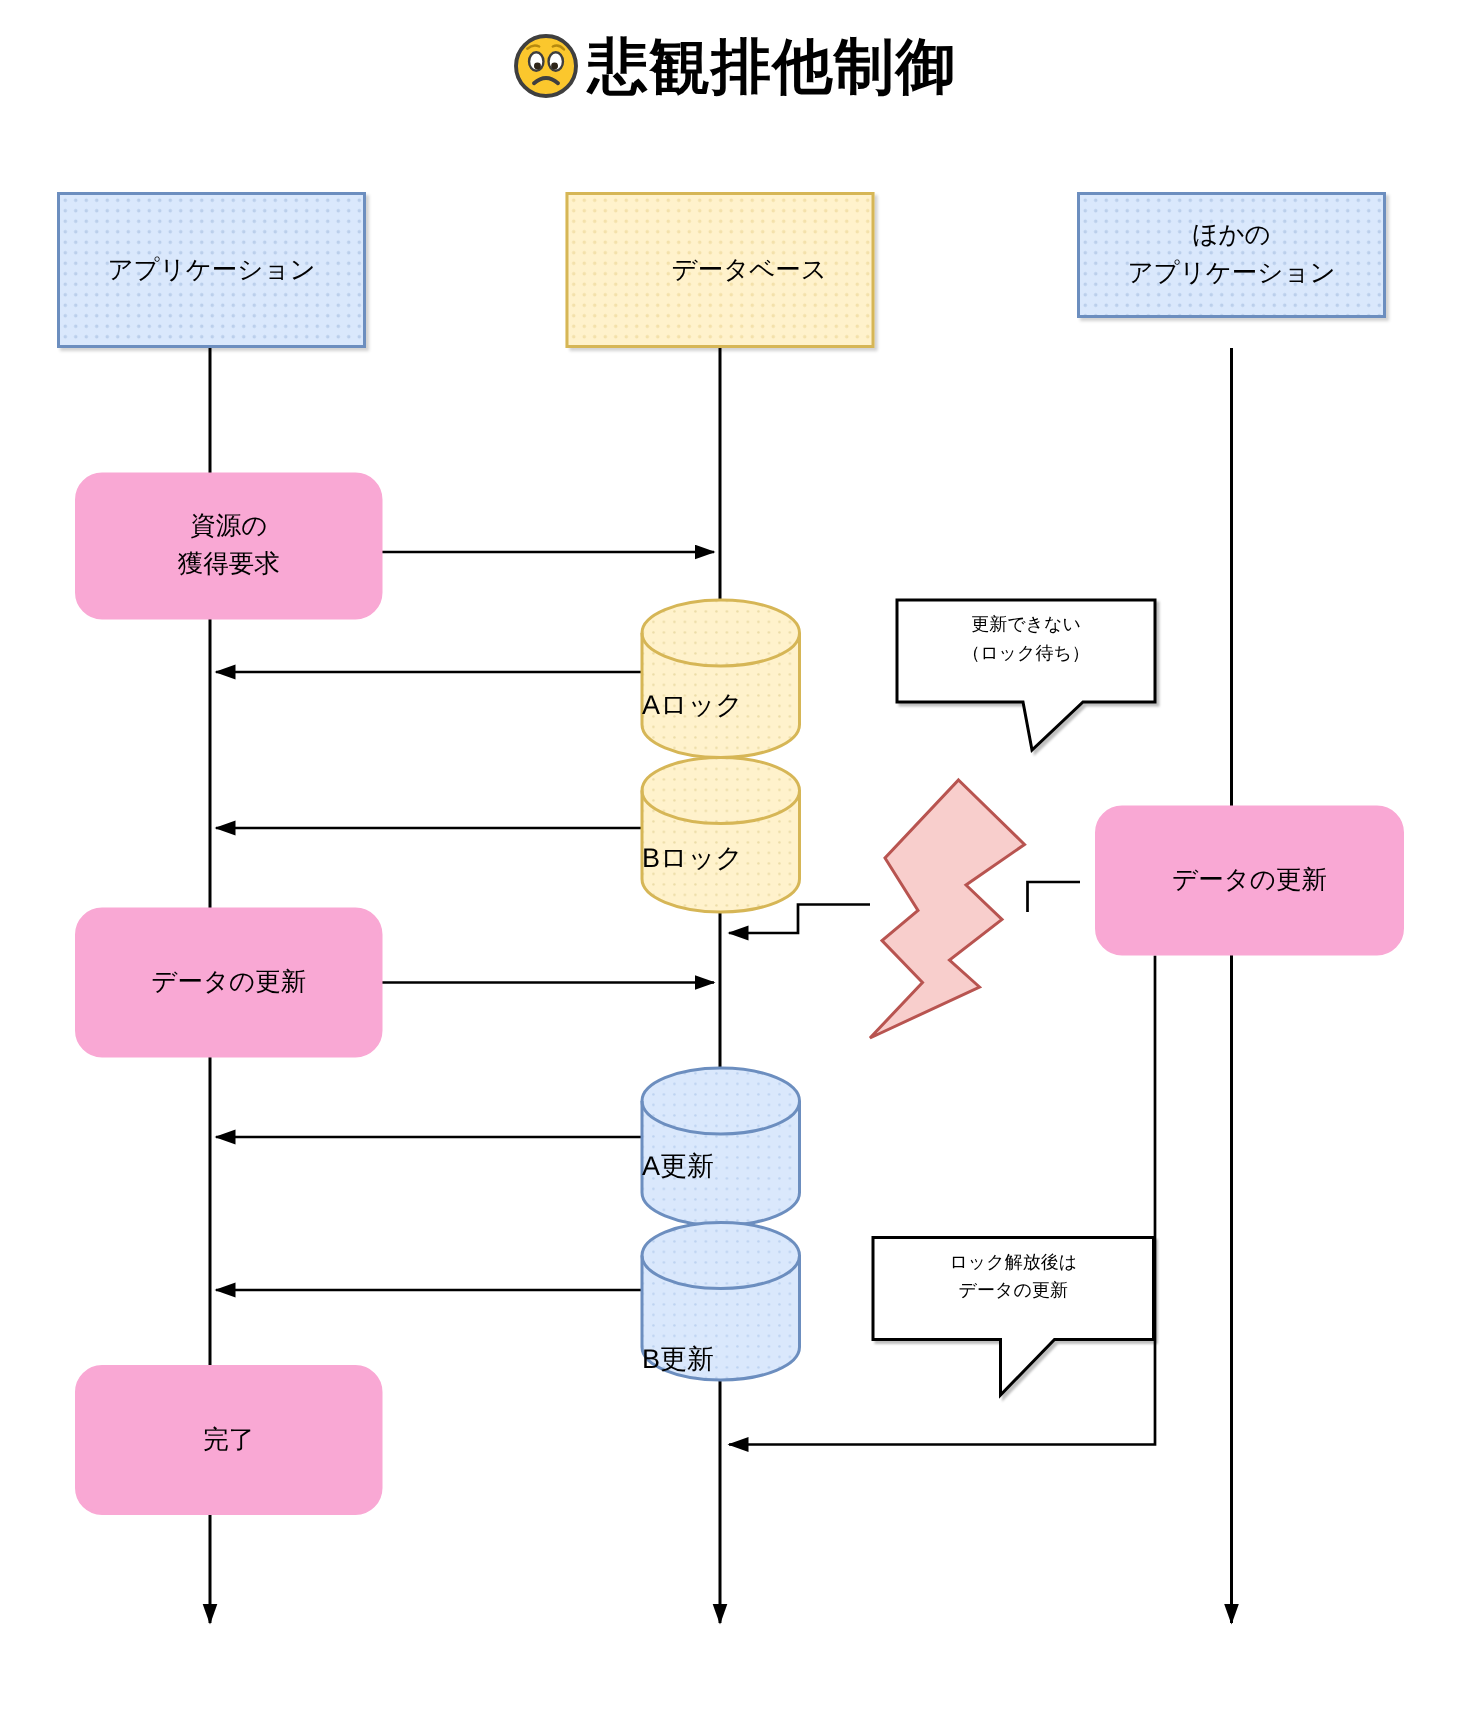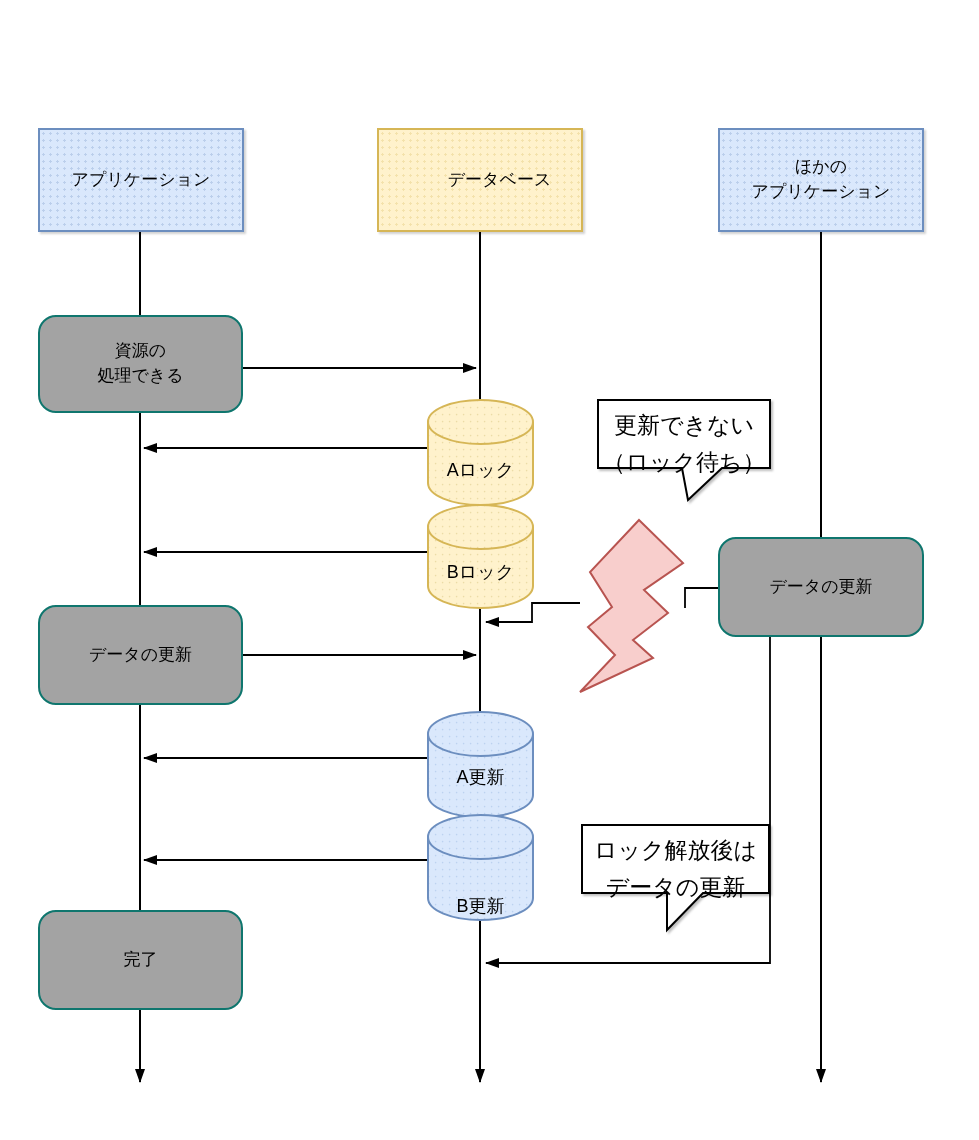--- a/index.html
+++ b/index.html
@@ -17,23 +17,23 @@
         text-align:center;font-size:17px;line-height:1.45;}
   .actor{
     border:2px solid #6C8EBF;background-color:#DAE8FC;
     background-image:radial-gradient(rgba(108,142,191,.28) 1px, transparent 1.4px);
     background-size:7px 7px;box-shadow:2px 2px 2px rgba(0,0,0,.18);
   }
   .actor.yellow{
     border-color:#D6B656;background-color:#FFF2CC;
     background-image:radial-gradient(rgba(214,182,86,.28) 1px, transparent 1.4px);
   }
-  .rbox{border:2px solid #0f766e;border-radius:18px;background:#a3a3a3;}
-  .cyl-label{position:absolute;width:105px;text-align:center;font-size:18px;line-height:24px;}
-  .callout-text{position:absolute;text-align:center;font-size:23px;line-height:1.6;}
+  .rbox{border:2px solid #f9a8d4;border-radius:18px;background:#f9a8d4;margin-left:12px;}
+  .cyl-label{position:absolute;width:105px;font-size:18px;line-height:24px;}
+  .callout-text{position:absolute;text-align:center;font-size:12px;line-height:1.6;}
 </style>
 </head>
 <body>
 
 <div class="stage">
 
   <svg class="svg-layer" width="979" height="1140" viewBox="0 0 979 1140">
     <defs>
       <marker id="arr" markerUnits="userSpaceOnUse" markerWidth="18" markerHeight="14" refX="13" refY="5" orient="auto">
         <path d="M0,0 L14,5 L0,10 Z" fill="#000"></path>
@@ -82,38 +82,51 @@
       <path d="M428,837 a52.5,22 0 0,1 105,0 v61 a52.5,22 0 0,1 -105,0 z" fill="url(#bdots)" stroke="#6C8EBF" stroke-width="2"></path>
       <path d="M428,837 a52.5,22 0 0,0 105,0" fill="none" stroke="#6C8EBF" stroke-width="2"></path>
     </g>
 
     <polygon points="639,520 683,563 644,590 668,613 633,640 653,658 580,692 615,655 588,627 612,607 590,572" fill="#F8CECC" stroke="#B85450" stroke-width="2"></polygon>
 
     <path d="M598,400 H770 V468 H722 L688,500 L682,468 H598 Z" fill="#fff" stroke="#000" stroke-width="2" filter="url(#ds)"></path>
     <path d="M582,825 H769 V893 H703 L667,930 V893 H582 Z" fill="#fff" stroke="#000" stroke-width="2" filter="url(#ds)"></path>
   </svg>
 
+  <div class="title">
+    <svg width="46" height="46" viewBox="0 0 46 46">
+      <circle cx="23" cy="23" r="20" fill="#FBC72D" stroke="#3f3f3f" stroke-width="2.6"></circle>
+      <path d="M10.5,11.5 q4,-3.5 8,-1.5" stroke="#B5890F" stroke-width="1.6" fill="none" stroke-linecap="round"></path>
+      <path d="M27.5,10 q4,-2 7.5,2" stroke="#B5890F" stroke-width="1.6" fill="none" stroke-linecap="round"></path>
+      <ellipse cx="16.5" cy="20" rx="4.8" ry="6.2" fill="#fff" stroke="#3f3f3f" stroke-width="1.6"></ellipse>
+      <ellipse cx="29.5" cy="20" rx="4.8" ry="6.2" fill="#fff" stroke="#3f3f3f" stroke-width="1.6"></ellipse>
+      <circle cx="17.3" cy="23" r="2.3" fill="#2e2519"></circle>
+      <circle cx="28.7" cy="23" r="2.3" fill="#2e2519"></circle>
+      <path d="M15,34.5 Q23,27.5 31,34.5" stroke="#3f3f3f" stroke-width="2.6" fill="none" stroke-linecap="round"></path>
+    </svg>
+    <span class="ttext">悲観排他制御</span>
+  </div>
 
   <div class="node actor" style="left:38px;top:128px;width:206px;height:104px;">
     <span>アプリケーション</span>
   </div>
   <div class="node actor yellow" style="left:377px;top:128px;width:206px;height:104px;padding-left:39px;">
     <span>データベース</span>
   </div>
-  <div class="node actor" style="left:718px;top:128px;width:206px;height:104px;">
+  <div class="node actor" style="left:718px;top:128px;width:206px;height:84px;">
     <span>
       <span>ほかの</span><br>
       <span>アプリケーション</span>
     </span>
   </div>
 
   <div class="node rbox" style="left:38px;top:315px;width:205px;height:98px;">
     <span>
       <span>資源の</span><br>
-      <span>処理できる</span>
+      <span>獲得要求</span>
     </span>
   </div>
   <div class="node rbox" style="left:38px;top:605px;width:205px;height:100px;">
     <span>データの更新</span>
   </div>
   <div class="node rbox" style="left:38px;top:910px;width:205px;height:100px;font-family:Liberation Serif, serif;">
     <span>完了</span>
   </div>
 
   <div class="node rbox" style="left:718px;top:537px;width:206px;height:100px;">

